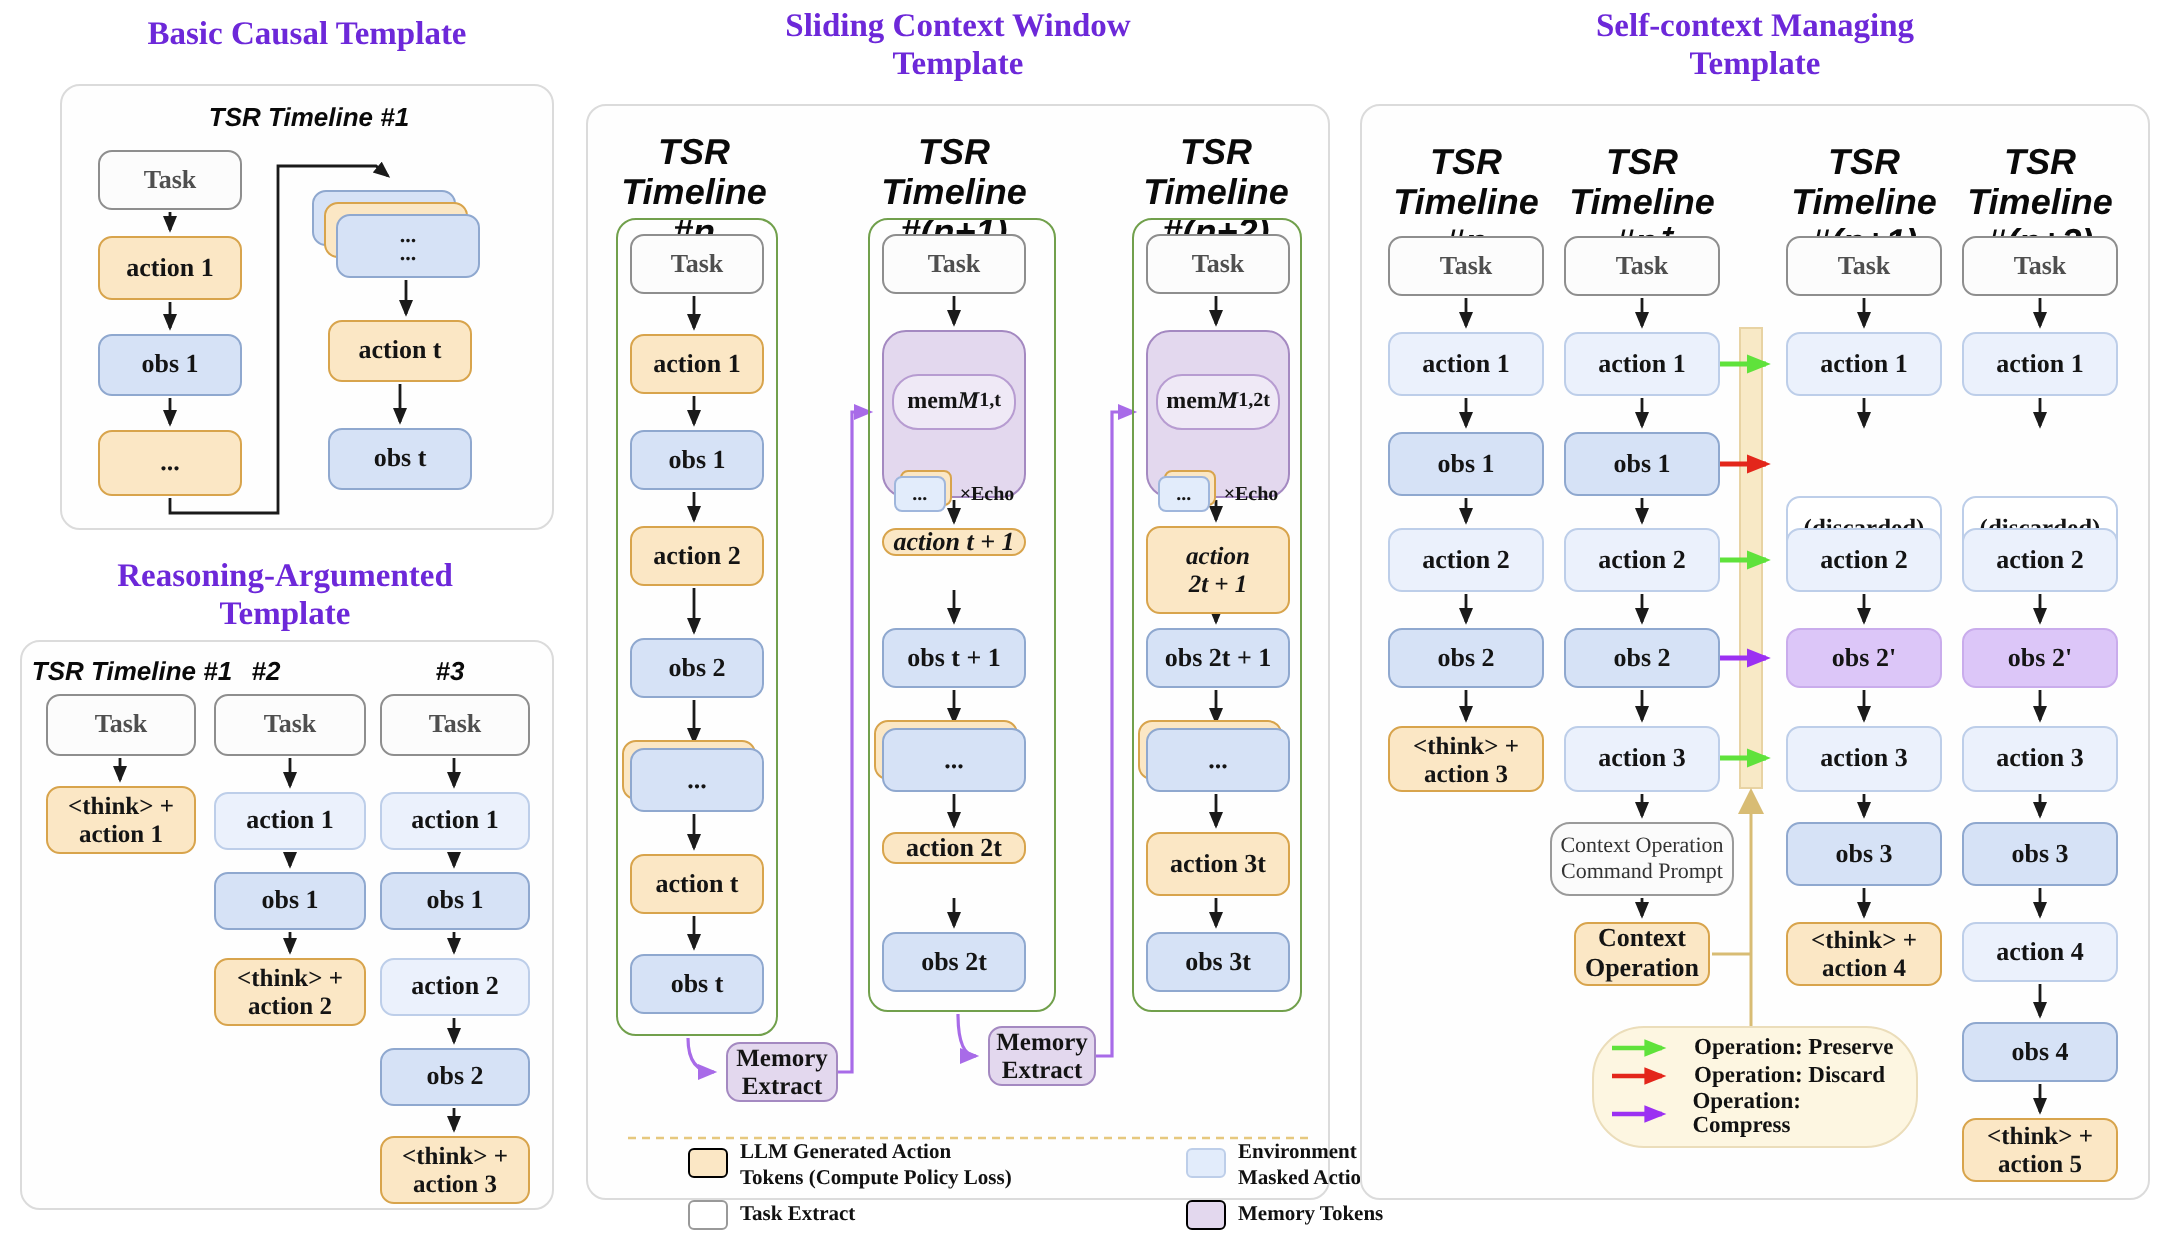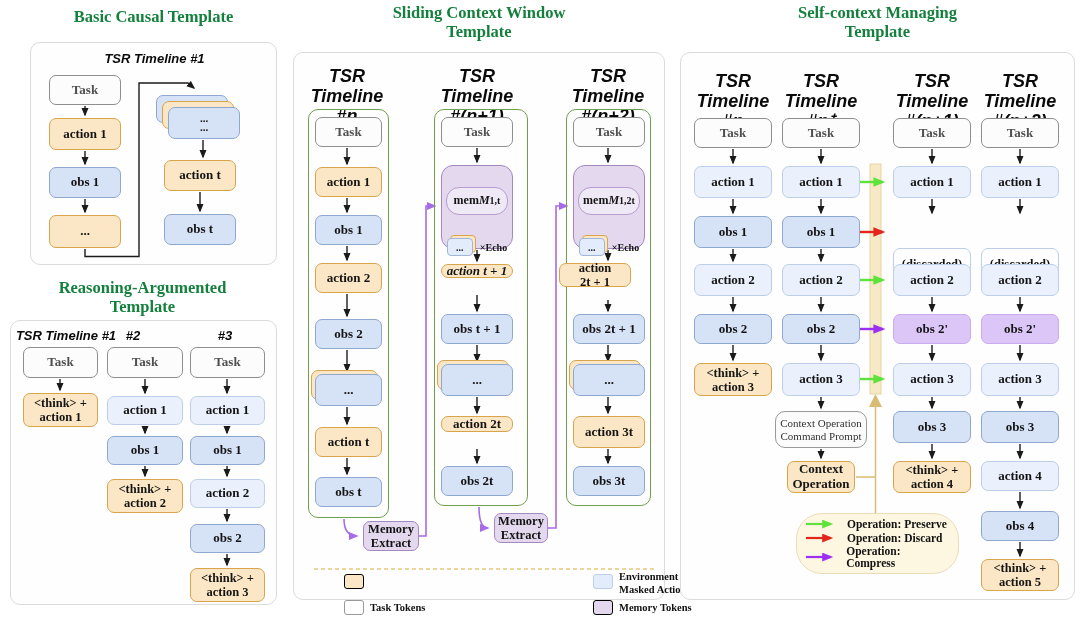--- a/index.html
+++ b/index.html
@@ -1,19 +1,19 @@
 <!DOCTYPE html>
 <html><head>
 <meta charset="utf-8">
 <style>
   html,body{margin:0;padding:0;background:#ffffff;}
   #stage{position:relative;width:1080px;height:617px;background:#ffffff;overflow:hidden;
          font-family:"Liberation Serif",serif;}
   .ptitle{position:absolute;text-align:center;font-weight:bold;font-size:16.5px;line-height:1.15;
-          color:#15803d;white-space:pre-line;}
+          color:#6d28d9;white-space:pre-line;}
   .pbox{position:absolute;background:#fefefe;border:1.5px solid #dbdbdb;border-radius:10px;box-sizing:border-box;padding-left:32px;}
   .tlh{position:absolute;text-align:center;font-family:"Liberation Sans",sans-serif;font-weight:bold;
        font-style:italic;font-size:18px;line-height:1.12;color:#0a0a0a;white-space:pre-line;}
   .gbox{position:absolute;border:1.5px solid #71A04C;border-radius:10px;box-sizing:border-box;}
   .node{position:absolute;display:flex;align-items:center;justify-content:center;text-align:center;
         font-family:"Liberation Serif",serif;font-weight:bold;font-size:13px;border-radius:7px;
         border:1.5px solid;line-height:1.12;white-space:pre-line;color:#141414;box-sizing:border-box;}
   .task{background:#fcfcfc;border-color:#8e8e8e;color:#4f4f4f;}
   .act {background:#FBE7C5;border-color:#D8A44C;}
   .obs {background:#D6E2F6;border-color:#8FA8CF;}
@@ -205,31 +205,33 @@
 Extract</div>
 
     <div class="node task" style="left:279px;top:64px;width:72px;height:30px;">Task</div>
     <div class="node memn" style="left:279px;top:112px;width:72px;height:84px;border-radius:12px;">
       <div class="mempill"><span>mem </span><i>M</i><sub>1,2t</sub></div>
       <div class="memrow">
         <span class="ministack"><span class="mini-back"></span><span class="mini-front">...</span></span>
         <span class="echo">×Echo</span>
       </div>
     </div>
-    <div class="node act small" style="left:265px;top:210px;width:72px;height:24px;">action
+    <div class="node act small" style="left:279px;top:210px;width:72px;height:44px;font-style:italic;">action
 2t + 1</div>
     <div class="node obs" style="left:279px;top:261px;width:72px;height:30px;">obs 2t + 1</div>
     <div class="node act" style="left:275px;top:307px;width:72px;height:30px;"></div>
     <div class="node obs" style="left:279px;top:311px;width:72px;height:32px;">...</div>
     <div class="node act" style="left:279px;top:363px;width:72px;height:32px;">action 3t</div>
     <div class="node obs" style="left:279px;top:413px;width:72px;height:30px;">obs 3t</div>
 
     <div class="sw act" style="left:50px;top:521px;"></div>
+    <div class="lt" style="left:76px;top:518px;width:175px;">LLM Generated Action
+Tokens (Compute Policy Loss)</div>
     <div class="sw" style="left:50px;top:547px;background:#fff;border-color:#999;"></div>
-    <div class="lt" style="left:76px;top:549px;width:110px;">Task Tokens</div>
+    <div class="lt" style="left:76px;top:549px;width:110px;">Task Extract</div>
     <div class="sw" style="left:299px;top:521px;background:#E2ECFB;border-color:#BDCEE9;"></div>
     <div class="lt" style="left:325px;top:518px;width:160px;">Environment Tokens /
 Masked Action Tokens</div>
     <div class="sw memn" style="left:299px;top:547px;"></div>
     <div class="lt" style="left:325px;top:549px;width:120px;">Memory Tokens</div>
   </div>
 
   <div class="ptitle" style="left:680px;top:4px;width:395px;">Self-context Managing
 Template</div>
   <div class="pbox" style="left:680px;top:52px;width:395px;height:548px;">

